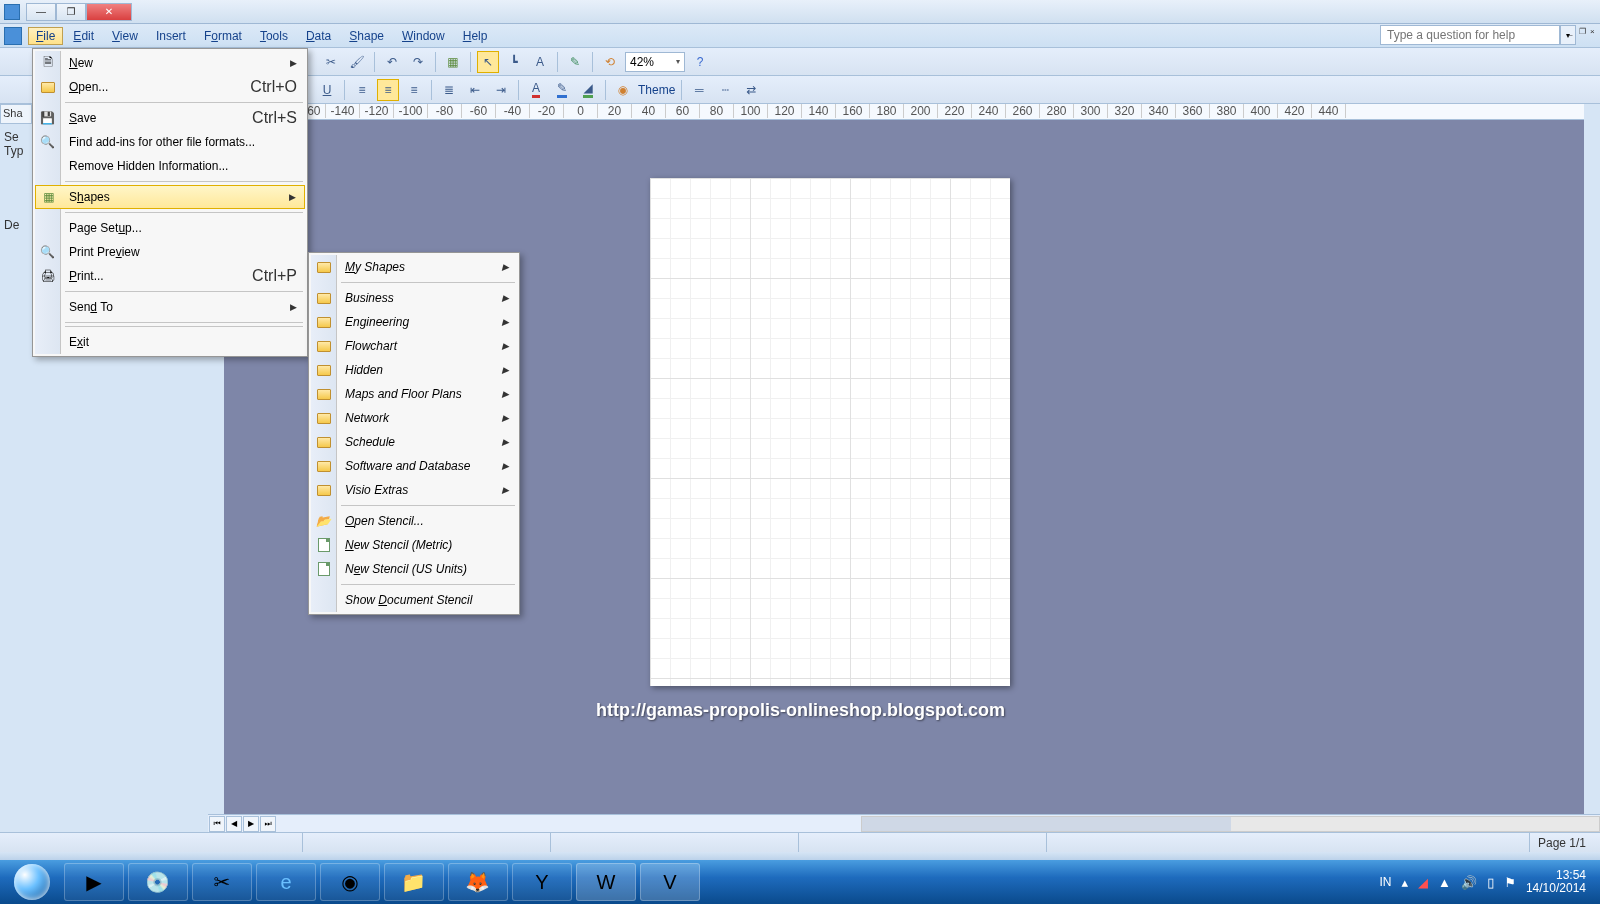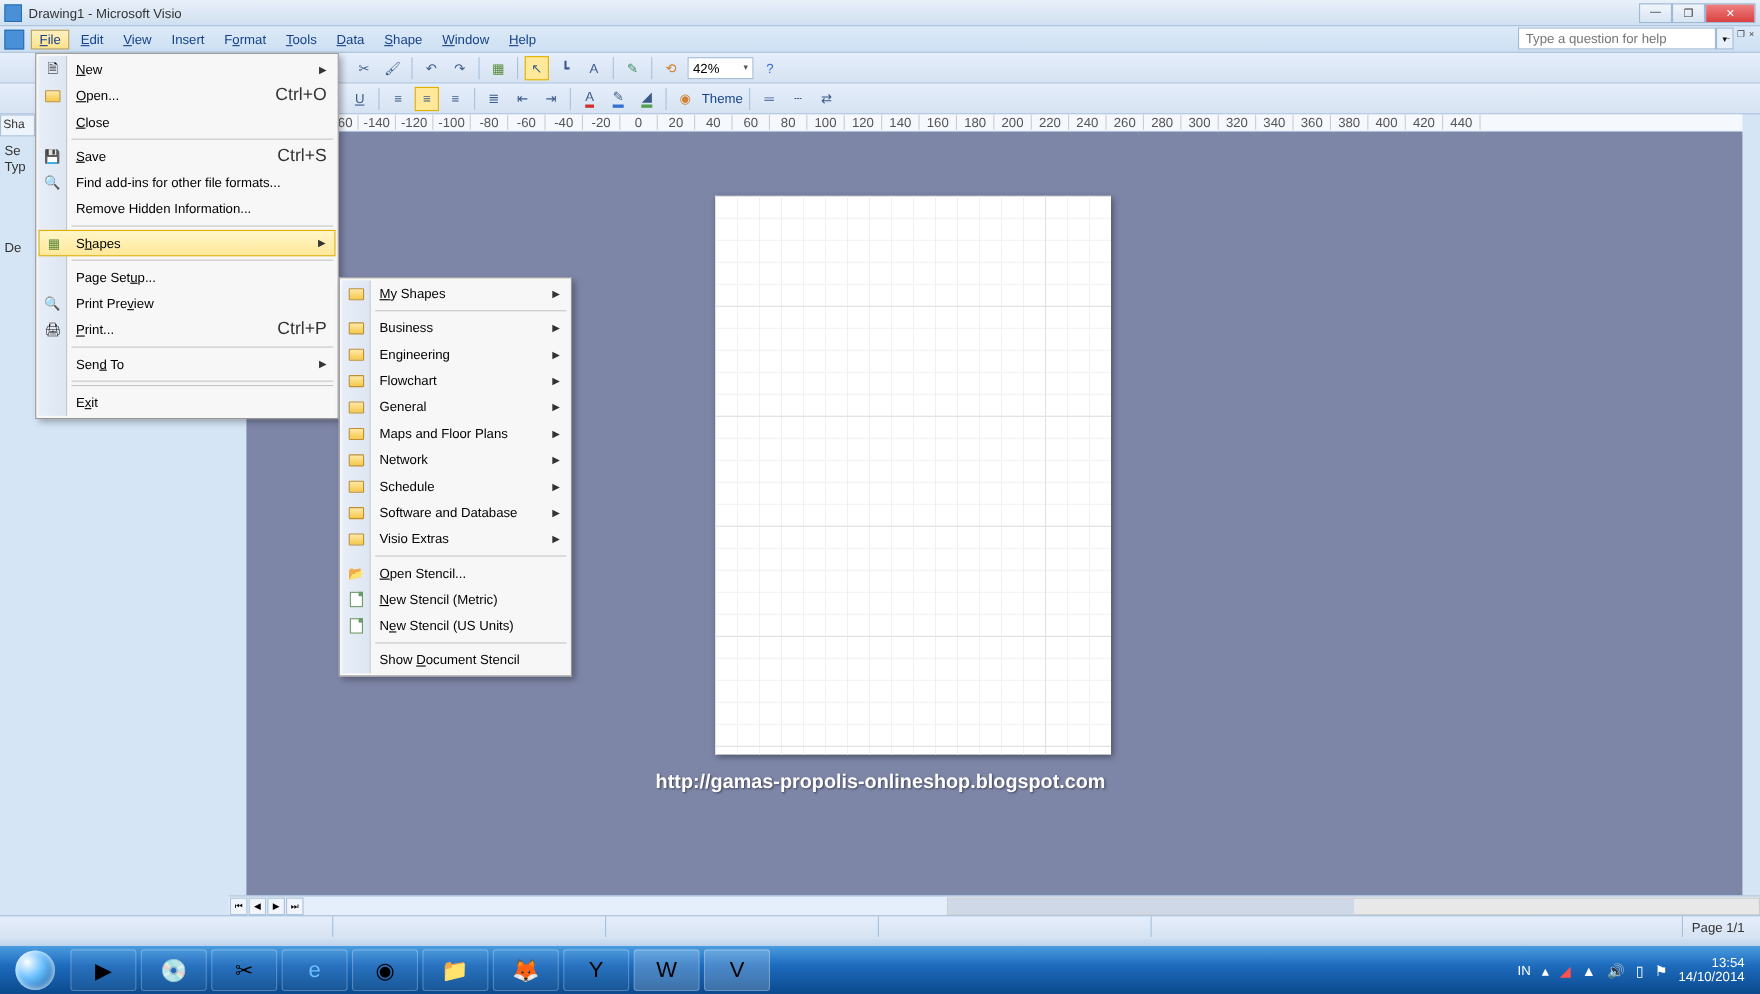--- a/index.html
+++ b/index.html
@@ -84,21 +84,20 @@
 .docico::after { content: ""; position: absolute; right: -1px; top: -1px; width: 4px; height: 4px; background: #6a9a6a; }
 
 
 .ruler-h { padding-left: 16px; }
 </style>
 </head>
 <body>
 
 <div class="titlebar">
   <div class="icon"></div>
-  <div class="title">Drawing1 - Microsoft Visio</div>
   <div class="winbtns">
     <div class="winbtn">—</div>
     <div class="winbtn">❐</div>
     <div class="winbtn close">✕</div>
   </div>
 </div>
 
 <div class="menubar">
   <div class="sysicon"></div>
   <div class="menuitem active"><span><u>F</u>ile</span></div>
@@ -247,23 +246,20 @@
       <span><u>N</u>ew</span>
       <span class="arrow">▶</span>
     </div>
   <div class="dditem">
       <span class="ico">
         <span class="folder"></span>
       </span>
       <span><u>O</u>pen...</span>
       <span class="shortcut">Ctrl+O</span>
     </div>
-  <div class="dditem">
-      <span><u>C</u>lose</span>
-    </div>
   <div class="ddsep"></div>
   <div class="dditem">
       <span class="ico">💾</span>
       <span><u>S</u>ave</span>
       <span class="shortcut">Ctrl+S</span>
     </div>
   <div class="dditem">
       <span class="ico">🔍</span>
       <span>Find add-ins for other file formats...</span>
     </div>
@@ -294,21 +290,21 @@
       <span>Sen<u>d</u> To</span>
       <span class="arrow">▶</span>
     </div>
   <div class="ddsep"></div>
   <div class="ddsep"></div>
   <div class="dditem">
       <span>E<u>x</u>it</span>
     </div>
 </div>
 
-<div class="dropdown" style="left:308px; top:252px; width:212px;">
+<div class="dropdown" style="left:308px; top:252px; width:212px;font-style:italic;">
   <div class="iconcol"></div>
   <div class="dditem">
       <span class="ico">
         <span class="folder"></span>
       </span>
       <span><u>M</u>y Shapes</span>
       <span class="arrow">▶</span>
     </div>
   <div class="ddsep"></div>
   <div class="dditem">
@@ -329,21 +325,21 @@
       <span class="ico">
         <span class="folder"></span>
       </span>
       <span>Flowchart</span>
       <span class="arrow">▶</span>
     </div>
   <div class="dditem">
       <span class="ico">
         <span class="folder"></span>
       </span>
-      <span>General</span>
+      <span>Hidden</span>
       <span class="arrow">▶</span>
     </div>
   <div class="dditem">
       <span class="ico">
         <span class="folder"></span>
       </span>
       <span>Maps and Floor Plans</span>
       <span class="arrow">▶</span>
     </div>
   <div class="dditem">

